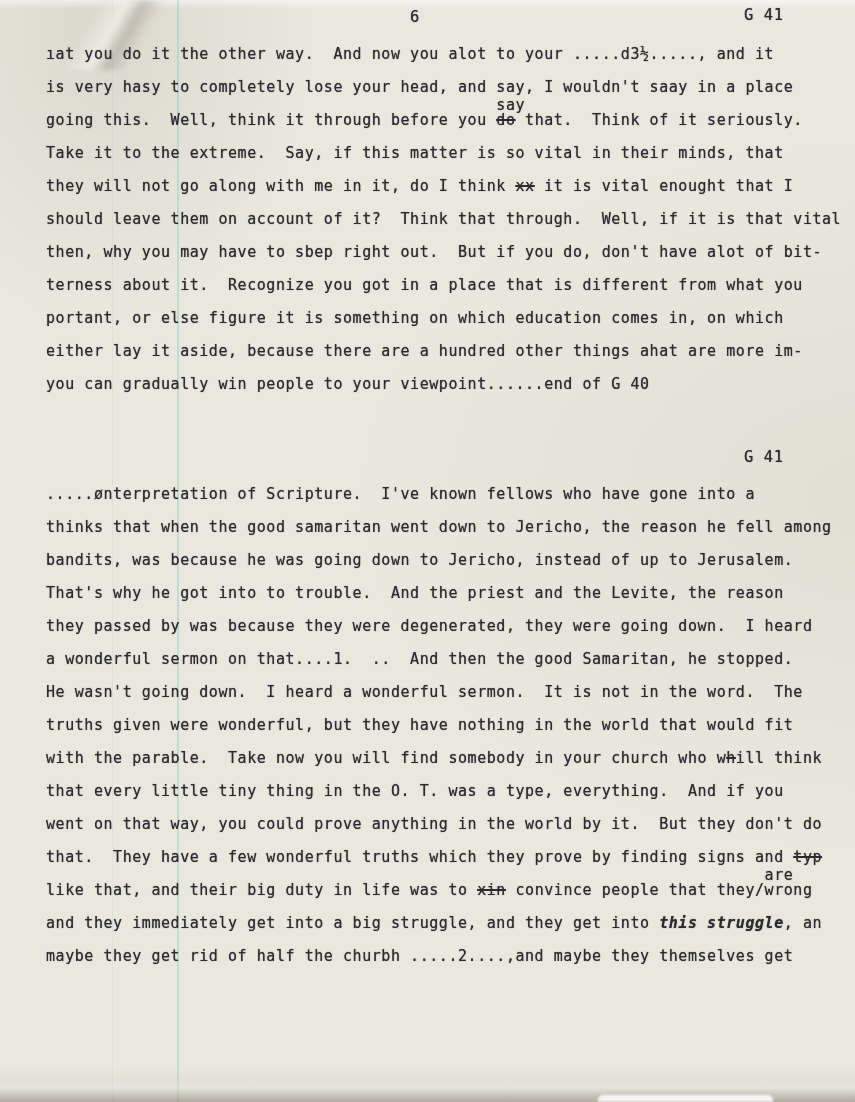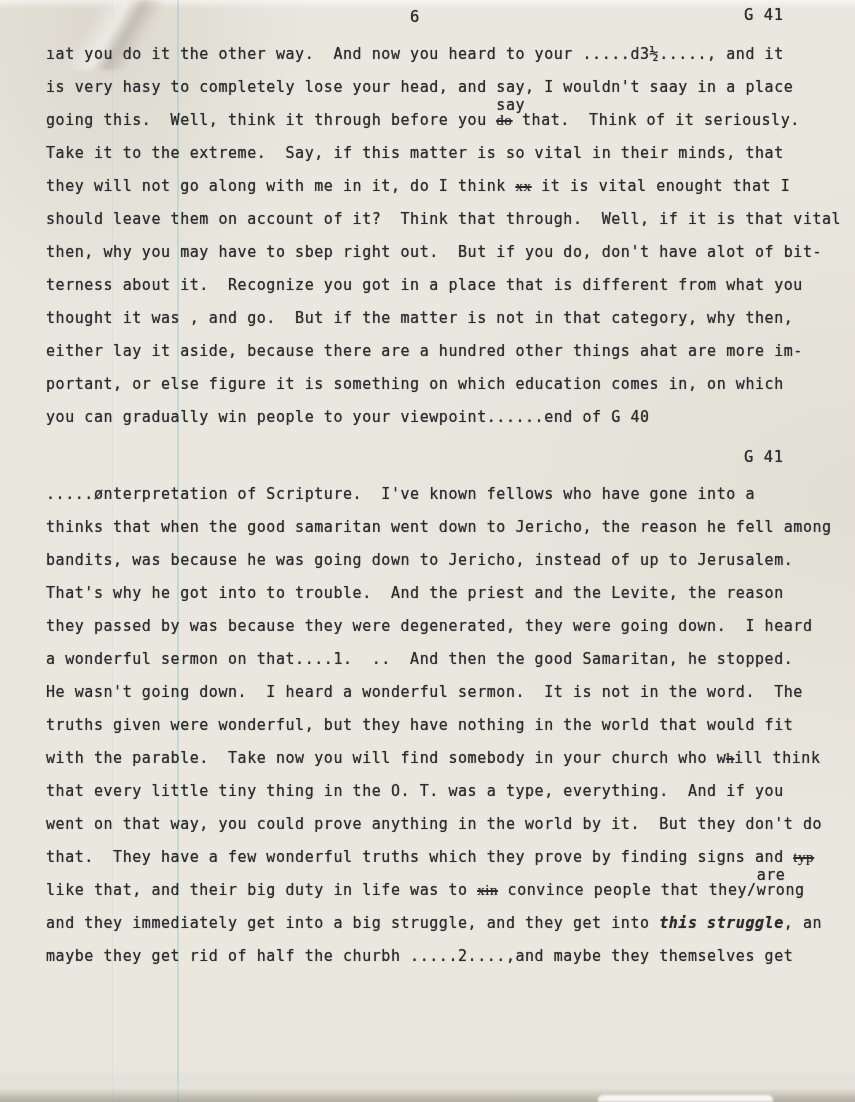--- a/index.html
+++ b/index.html
@@ -43,21 +43,21 @@
   }
   .para{position:absolute;left:46px;right:0;}
   .para.p1{top:38px;}
   .para.p2{top:478px;}
   .tline{
     white-space:pre;height:33px;line-height:33px;
     font-size:15px;letter-spacing:.55px;
     text-shadow:0 0 1px rgba(43,43,48,.75);
   }
   .seg-n{}
-  .seg-strike{text-decoration:line-through;text-decoration-thickness:2px;font-family:Liberation Serif, serif;}
+  .seg-strike{text-decoration:line-through;text-decoration-thickness:2px;}
   .seg-u{text-underline-offset:3px;}
   .seg-i{font-style:italic;font-weight:bold;margin-top:32px;}
   .seg-ins{
     display:inline-block;width:0;overflow:visible;position:relative;top:-15px;
     white-space:pre;
   }
 </style>
 </head>
 <body>
 
@@ -66,31 +66,30 @@
   <div class="scanline l2"></div>
   <div class="scanline l1"></div>
   <div class="crease-tl"></div>
   <div class="crease-b"></div>
   <div class="tear"></div>
 
   <div class="hdr-num">6</div>
   <div class="hdr-ref">G 41</div>
 
   <div class="para p1">
-      <div class="tline"><span class="seg-n">ıat you do it the other way.  And now you heard to your .....d3½....., and it</span></div>
+      <div class="tline"><span class="seg-n">ıat you do it the other way.  And now you alot to your .....d3½....., and it</span></div>
       <div class="tline"><span class="seg-n">is very hasy to completely lose your head, and say, I wouldn't saay in a place</span></div>
       <div class="tline"><span class="seg-n">going this.  Well, think it through before you </span><span class="seg-ins">say</span><span class="seg-strike">do</span><span class="seg-n"> that.  Think of it seriously.</span></div>
       <div class="tline"><span class="seg-n">Take it to the extreme.  Say, if this matter is so vital in their minds, that</span></div>
       <div class="tline"><span class="seg-n">they will not go along with me in it, do I think </span><span class="seg-strike">xx</span><span class="seg-n"> it is vital enought that I</span></div>
       <div class="tline"><span class="seg-n">should leave them on account of it?  Think that through.  Well, if it is that vital</span></div>
       <div class="tline"><span class="seg-n">then, why you may have to sbep right out.  But if you do, don't have alot of bit-</span></div>
       <div class="tline"><span class="seg-n">terness about it.  Recognize you got in a place that is different from what you</span></div>
-      <div class="tline"><span class="seg-n">thought it was , and go.  But if the matter is not in that category, why then,</span></div>
+      <div class="tline"><span class="seg-n">portant, or else figure it is something on which education comes in, on which</span></div>
       <div class="tline"><span class="seg-n">either lay it aside, because there are a hundred other things ahat are more im-</span></div>
-      <div class="tline"><span class="seg-n">portant, or else figure it is something on which education comes in, on which</span></div>
       <div class="tline"><span class="seg-n">you can gradually win people to your viewpoint......end of G 40</span></div>
     </div>
 
   <div class="mid-ref">G 41</div>
 
   <div class="para p2">
       <div class="tline"><span class="seg-n">.....ønterpretation of Scripture.  I've known fellows who have gone into a</span></div>
       <div class="tline"><span class="seg-n">thinks that when the good samaritan went down to Jericho, the reason he fell among</span></div>
       <div class="tline"><span class="seg-n">bandits, was because he was going </span><span class="seg-u">down</span><span class="seg-n"> to Jericho, instead of up to Jerusalem.</span></div>
       <div class="tline"><span class="seg-n">That's why he got into to trouble.  And the priest and the Levite, the reason</span></div>

